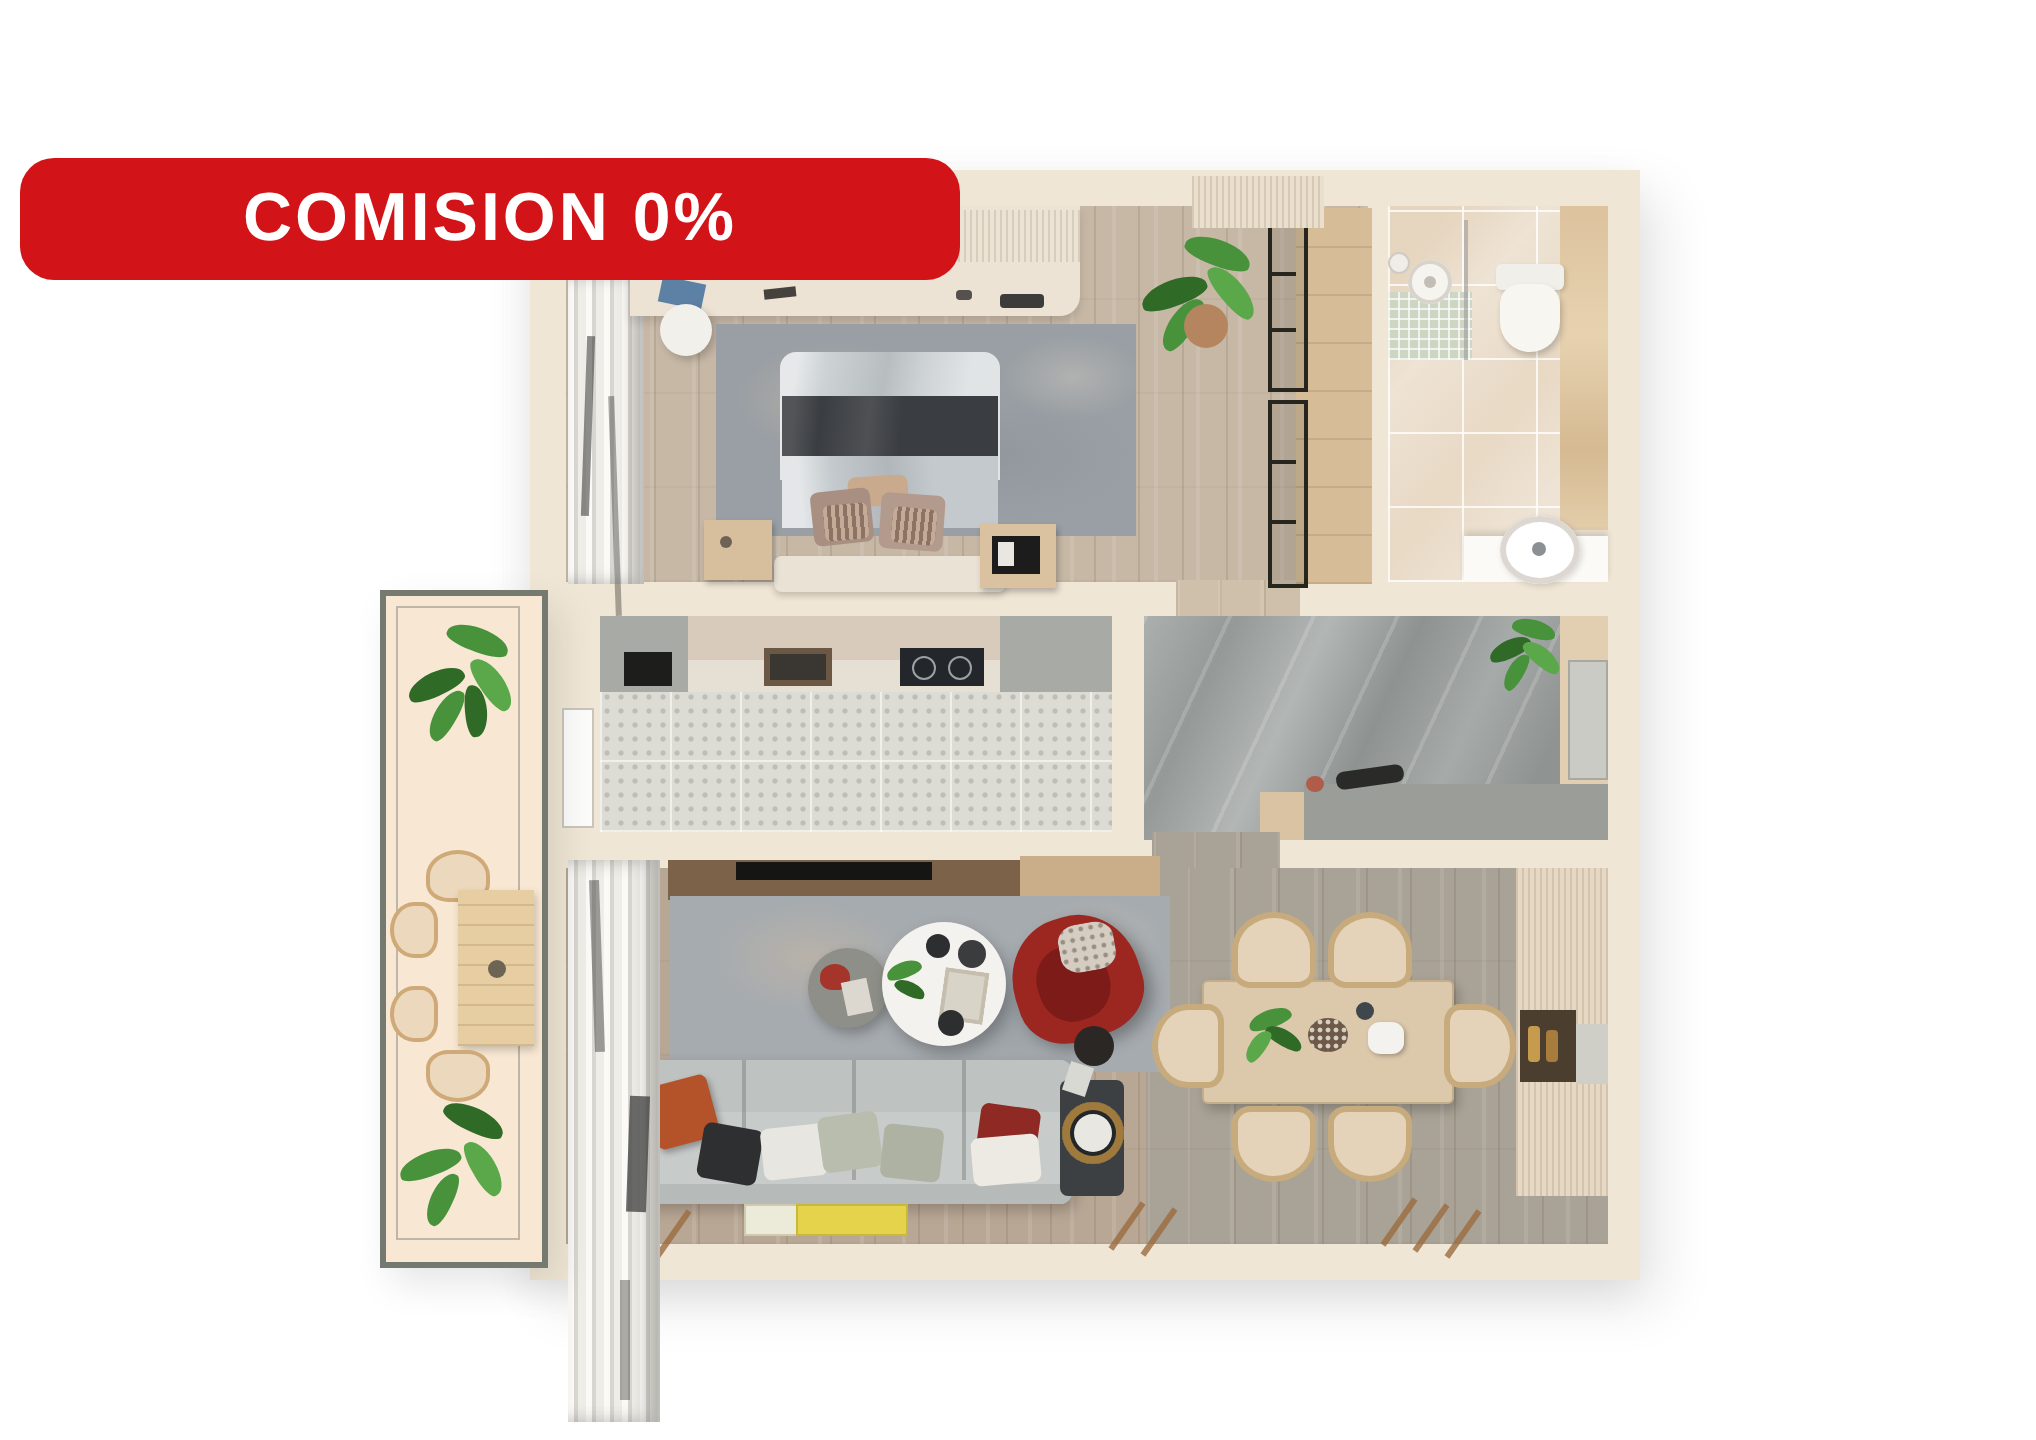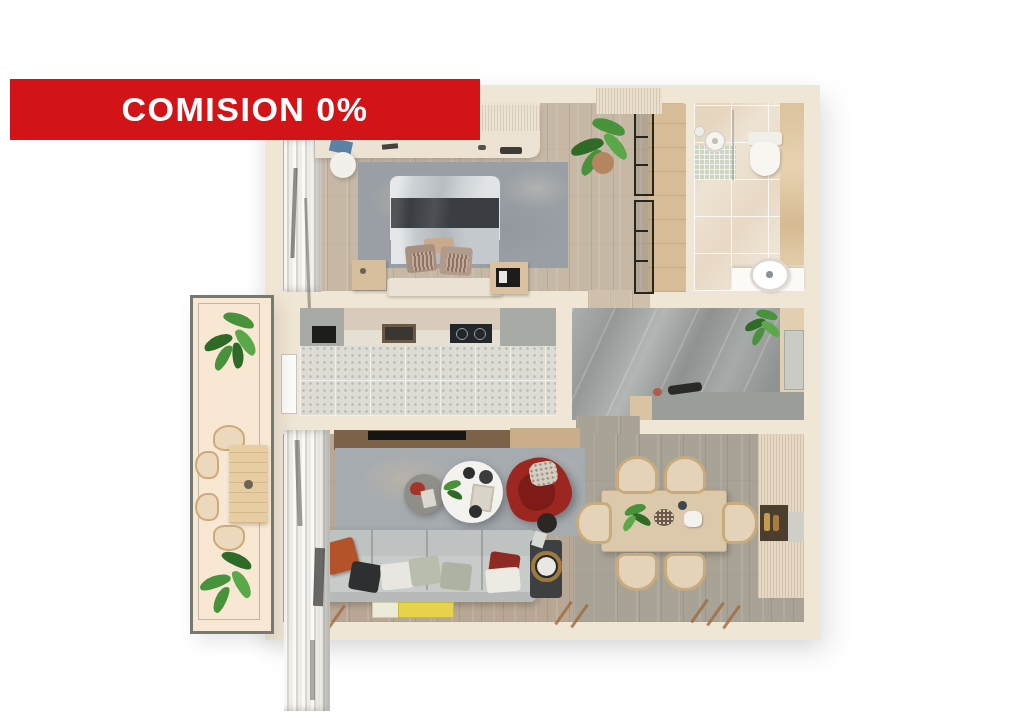--- a/index.html
+++ b/index.html
@@ -2,21 +2,21 @@
 <html style="--banner-red: #d21418; --banner-text: #ffffff; --wall-cream: #f0e6d5; --plant-green-dark: #2f6b27; --plant-green-mid: #47923a; --plant-green-light: #5aa84a; --armchair-red: #9c2721; --sofa-gray: #c7cbc9; --balcony-floor: #f8e8d3;"><head>
 <meta charset="utf-8">
 <style>
   html,body{margin:0;padding:0;background:#ffffff;}
   #stage{position:relative;width:1018px;height:720px;background:#ffffff;overflow:hidden;
          font-family:"Liberation Sans",sans-serif;}
   .abs{position:absolute;}
 
   
   #banner{left:10px;top:79px;width:470px;height:61px;background:var(--banner-red,#d21418);
-          display:flex;align-items:center;justify-content:center;z-index:50;}
+          display:flex;align-items:center;justify-content:center;z-index:50;border-radius:17px;}
   #banner .txt{color:var(--banner-text,#ffffff);font-weight:bold;font-size:34px;
                letter-spacing:1.5px;white-space:nowrap;}
 
   
   #building{left:265px;top:85px;width:555px;height:555px;background:var(--wall-cream,#f0e6d5);
             box-shadow:10px 12px 26px rgba(0,0,0,.10), -6px 6px 18px rgba(0,0,0,.06);}
 
   
   .wood{background-color:#c7b8a6;
     background-image:repeating-linear-gradient(90deg,rgba(255,255,255,.10) 0 2px,transparent 2px 21px),

